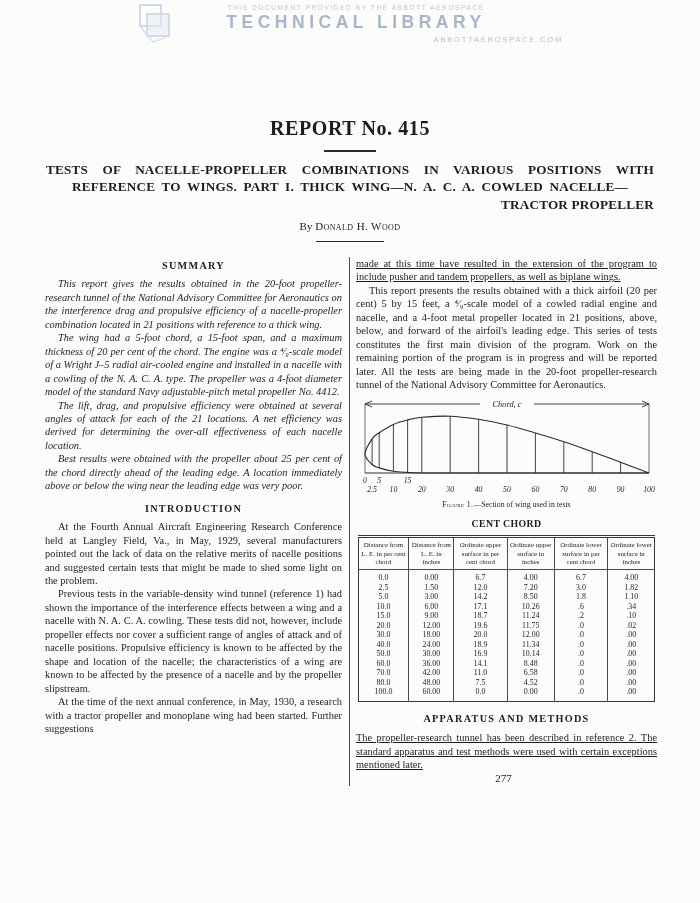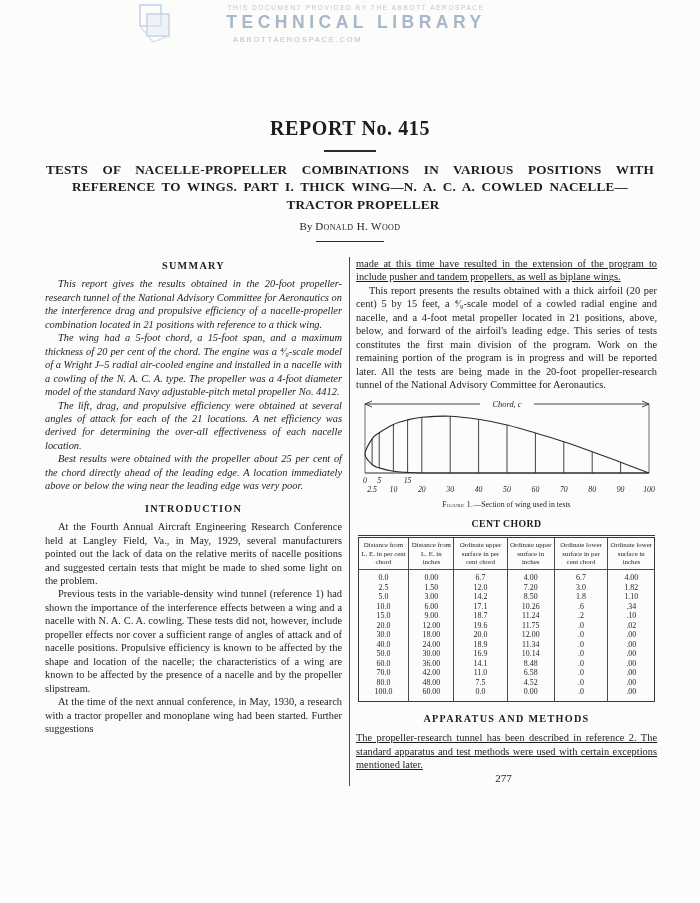--- a/index.html
+++ b/index.html
@@ -7,31 +7,31 @@
        font-family:"Liberation Serif",serif;color:#1d1d1d;}
 
   
   .wm{position:absolute;top:4px;left:0;width:100%;}
   .wm-block{position:relative;width:330px;margin:0 auto;transform:translateX(6px);}
   .wm-provided{font-family:"Liberation Sans",sans-serif;font-size:6.5px;letter-spacing:1.6px;
                color:#bcc8d6;text-align:center;white-space:nowrap;}
   .wm-title{font-family:"Liberation Sans",sans-serif;font-size:17.5px;font-weight:bold;
             letter-spacing:4.5px;color:#a7b7c9;text-align:center;margin-top:1px;white-space:nowrap;}
   .wm-url{font-family:"Liberation Sans",sans-serif;font-size:7.5px;letter-spacing:1.8px;
-          color:#b4c1d1;text-align:left;margin-top:2px;transform:translateX(42px);}
+          color:#b4c1d1;text-align:right;margin-top:2px;transform:translateX(42px);}
   .wm-logo{position:absolute;left:-58px;top:-2px;}
 
   
   .title-block{position:absolute;top:117px;left:0;width:100%;}
   .report-no{font-size:20px;font-weight:bold;text-align:center;letter-spacing:0.6px;}
   .rule-sm{width:52px;height:1.5px;background:#2b2b2b;margin:10px auto 9px;}
   .main-title{width:608px;margin:0 auto;font-weight:bold;font-size:13.2px;line-height:17.5px;letter-spacing:0.2px;}
   .mt1{text-align:justify;text-align-last:justify;}
   .mt2{padding:0 26px;text-align:justify;text-align-last:justify;}
-  .mt3{padding-left:26px;text-align:center;}
+  .mt3{padding-left:26px;text-align:right;}
   .byline{text-align:center;font-size:11px;margin-top:7px;}
   .sc{font-variant:small-caps;letter-spacing:0.4px;}
   .rule-sm2{width:68px;height:1px;background:#2b2b2b;margin:9px auto 0;}
 
   
   .cols{position:absolute;top:257px;left:45px;width:612px;display:flex;align-items:stretch;}
   .col{font-size:10.4px;line-height:13.45px;text-align:justify;}
   .col-left{width:297px;}
   .col-right{width:301px;}
   .divider{width:1px;background:#4a4a4a;margin:0 6px 0 7px;}

